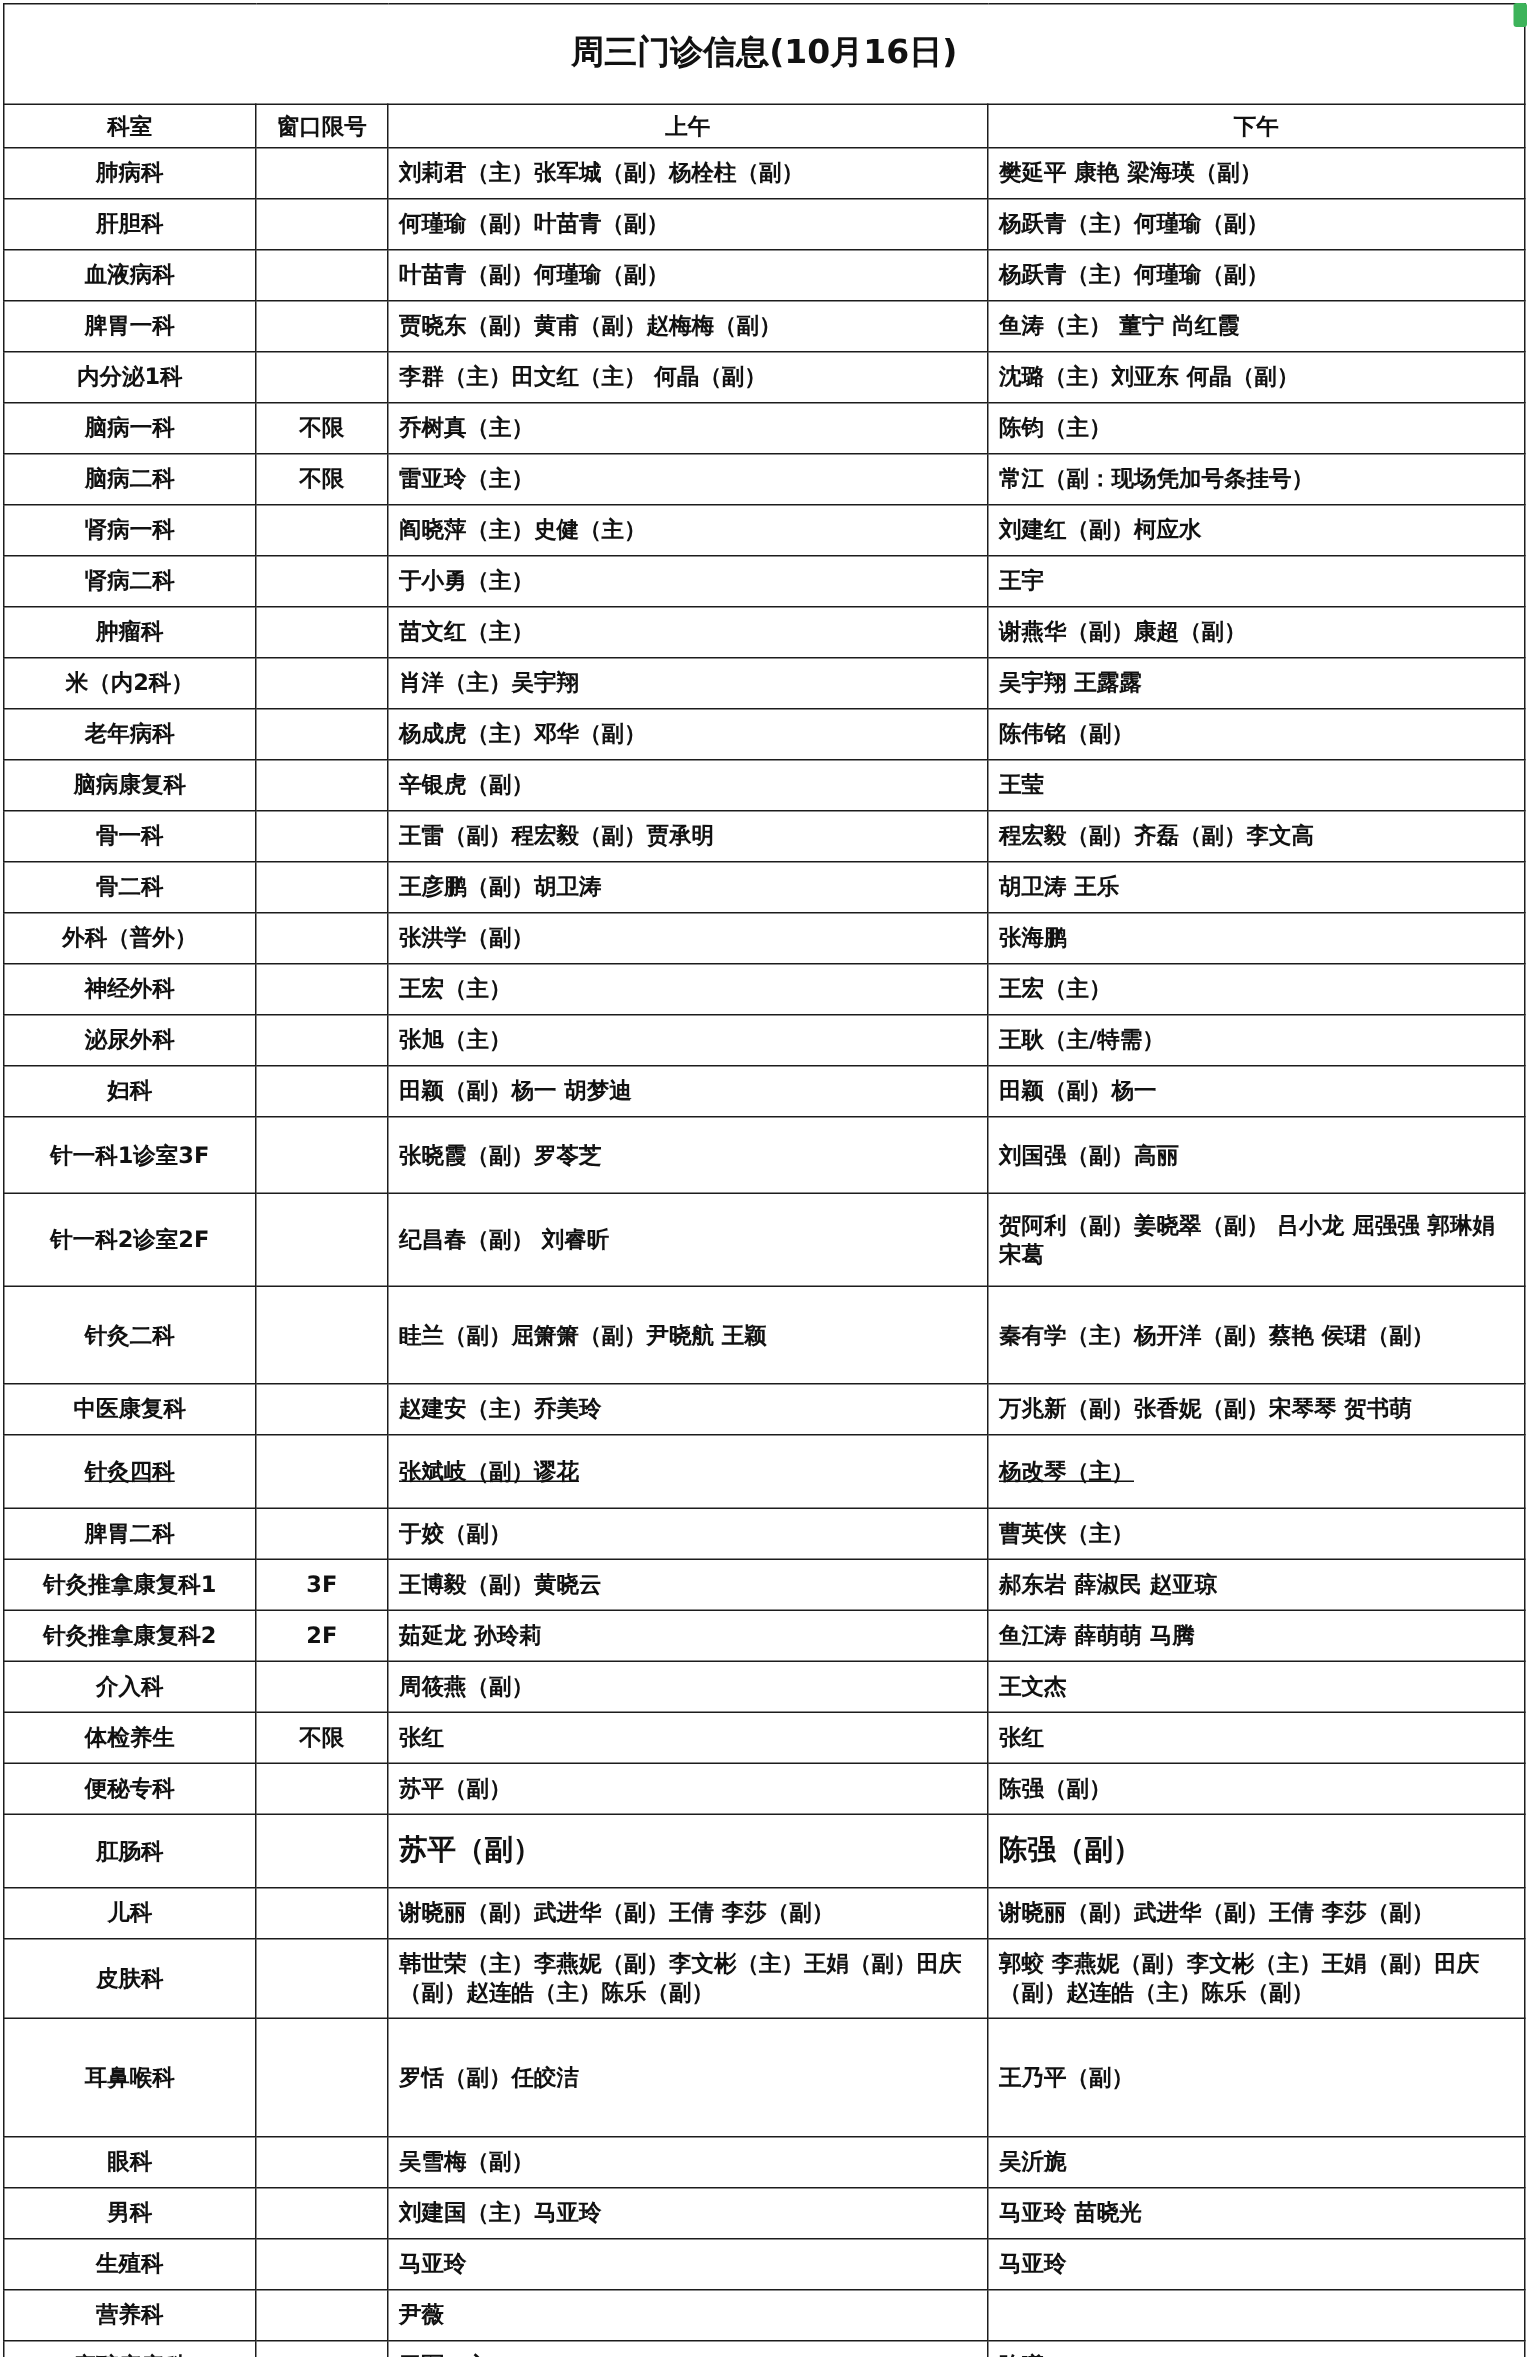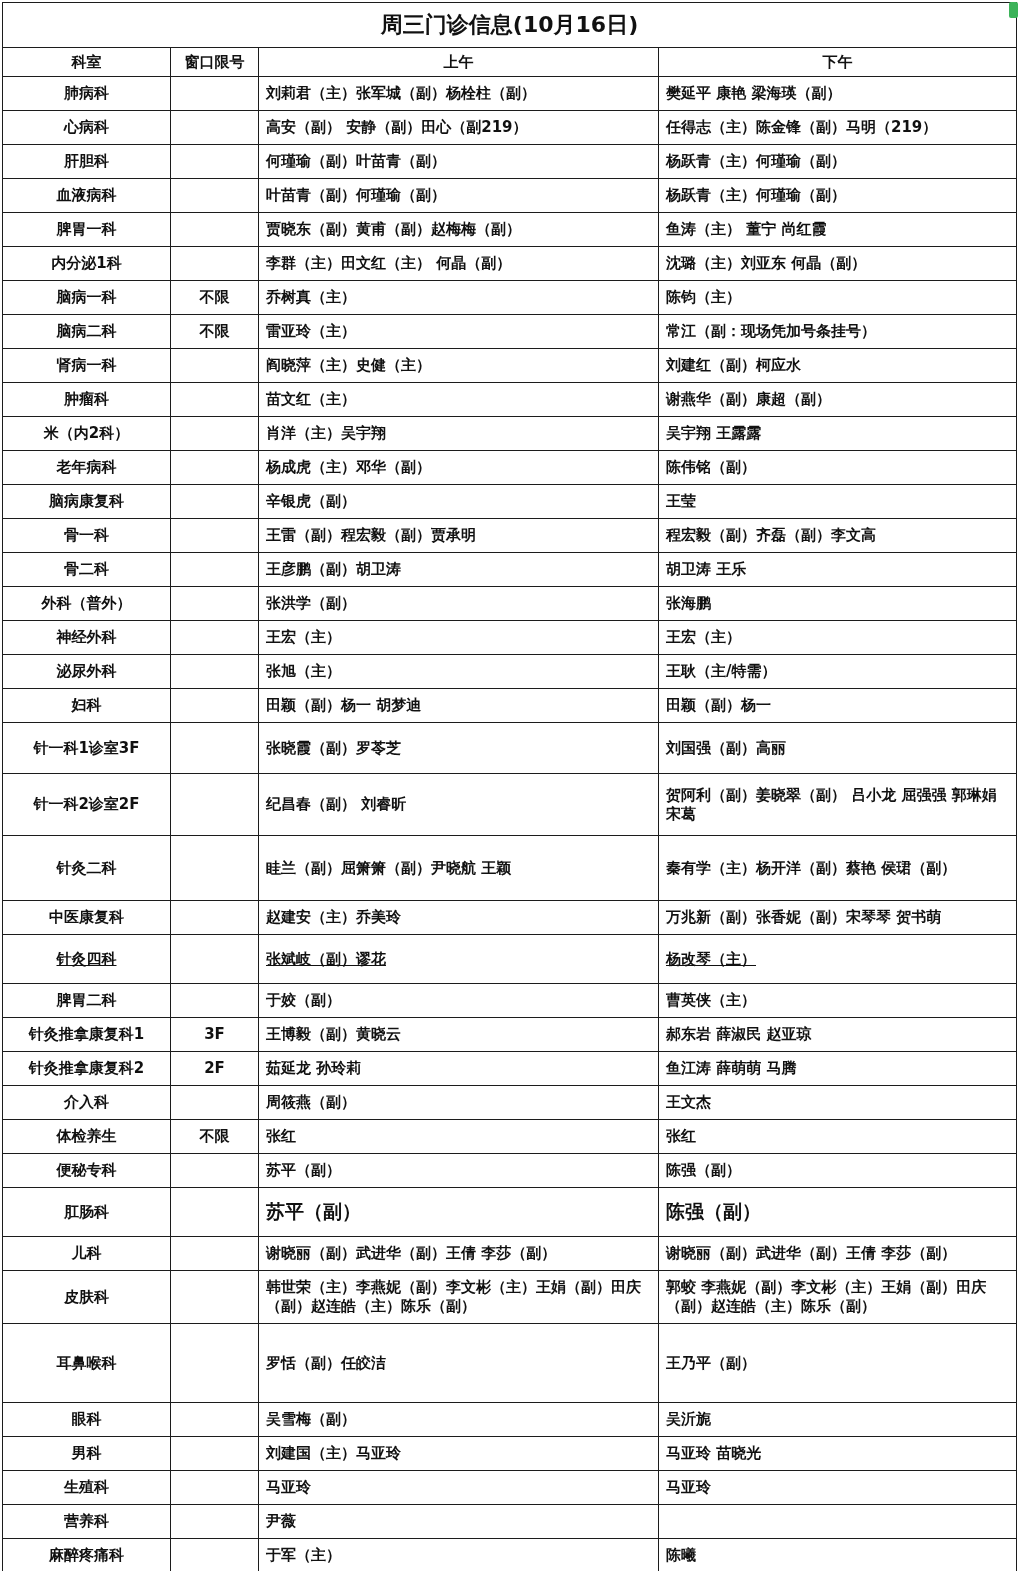--- a/index.html
+++ b/index.html
@@ -5,21 +5,21 @@
   html,body{margin:0;padding:0;background:#ffffff;}
   body{width:1018px;font-family:"DejaVu Sans","Liberation Sans",sans-serif;color:#111;position:relative;}
   .corner-mark{position:absolute;top:2px;right:0;width:9px;height:16px;border-radius:2px;}
   table{border-collapse:collapse;table-layout:fixed;width:1014px;margin:2px 0 0 2px;}
   col.c-dept{width:168px;}
   col.c-limit{width:88px;}
   col.c-morning{width:400px;}
   col.c-afternoon{width:358px;}
   th,td{border:1px solid #1c1c1c;padding:2px 5px;vertical-align:middle;
         font-weight:700;line-height:1.25;overflow:hidden;word-break:break-all;}
-  .title-cell{font-size:22px;text-align:center;height:30px;padding:7px 4px;}
+  .title-cell{font-size:22px;text-align:center;height:30px;padding:18px 4px;}
   .head-cell{font-size:15px;text-align:center;height:24px;font-weight:700;}
   tbody td{font-size:15px;height:29px;}
   td.col-dept,td.col-limit{text-align:center;}
   td.col-morning,td.col-afternoon{text-align:left;padding-left:7px;}
   
   tbody tr:nth-child(20) td{height:46px;margin-top:40px;}
   tbody tr:nth-child(21) td{height:57px;}
   tbody tr:nth-child(22) td{height:60px;}
   tbody tr:nth-child(24) td{height:44px;text-decoration:underline;}
   tbody tr:nth-child(31) td{height:44px;}
@@ -52,26 +52,20 @@
     </tr>
   </thead>
   <tbody>
       <tr>
         <td class="col-dept">肺病科</td>
         <td class="col-limit"></td>
         <td class="col-morning">刘莉君（主）张军城（副）杨栓柱（副）</td>
         <td class="col-afternoon">樊延平 康艳 梁海瑛（副）</td>
       </tr>
       <tr>
-        <td class="col-dept">心病科</td>
-        <td class="col-limit"></td>
-        <td class="col-morning">高安（副） 安静（副）田心（副219）</td>
-        <td class="col-afternoon">任得志（主）陈金锋（副）马明（219）</td>
-      </tr>
-      <tr>
         <td class="col-dept">肝胆科</td>
         <td class="col-limit"></td>
         <td class="col-morning">何瑾瑜（副）叶苗青（副）</td>
         <td class="col-afternoon">杨跃青（主）何瑾瑜（副）</td>
       </tr>
       <tr>
         <td class="col-dept">血液病科</td>
         <td class="col-limit"></td>
         <td class="col-morning">叶苗青（副）何瑾瑜（副）</td>
         <td class="col-afternoon">杨跃青（主）何瑾瑜（副）</td>
@@ -100,20 +94,26 @@
         <td class="col-morning">雷亚玲（主）</td>
         <td class="col-afternoon">常江（副：现场凭加号条挂号）</td>
       </tr>
       <tr>
         <td class="col-dept">肾病一科</td>
         <td class="col-limit"></td>
         <td class="col-morning">阎晓萍（主）史健（主）</td>
         <td class="col-afternoon">刘建红（副）柯应水</td>
       </tr>
       <tr>
+        <td class="col-dept">肾病二科</td>
+        <td class="col-limit"></td>
+        <td class="col-morning">于小勇（主）</td>
+        <td class="col-afternoon">王宇</td>
+      </tr>
+      <tr>
         <td class="col-dept">肿瘤科</td>
         <td class="col-limit"></td>
         <td class="col-morning">苗文红（主）</td>
         <td class="col-afternoon">谢燕华（副）康超（副）</td>
       </tr>
       <tr>
         <td class="col-dept">米（内2科）</td>
         <td class="col-limit"></td>
         <td class="col-morning">肖洋（主）吴宇翔</td>
         <td class="col-afternoon">吴宇翔 王露露</td>

